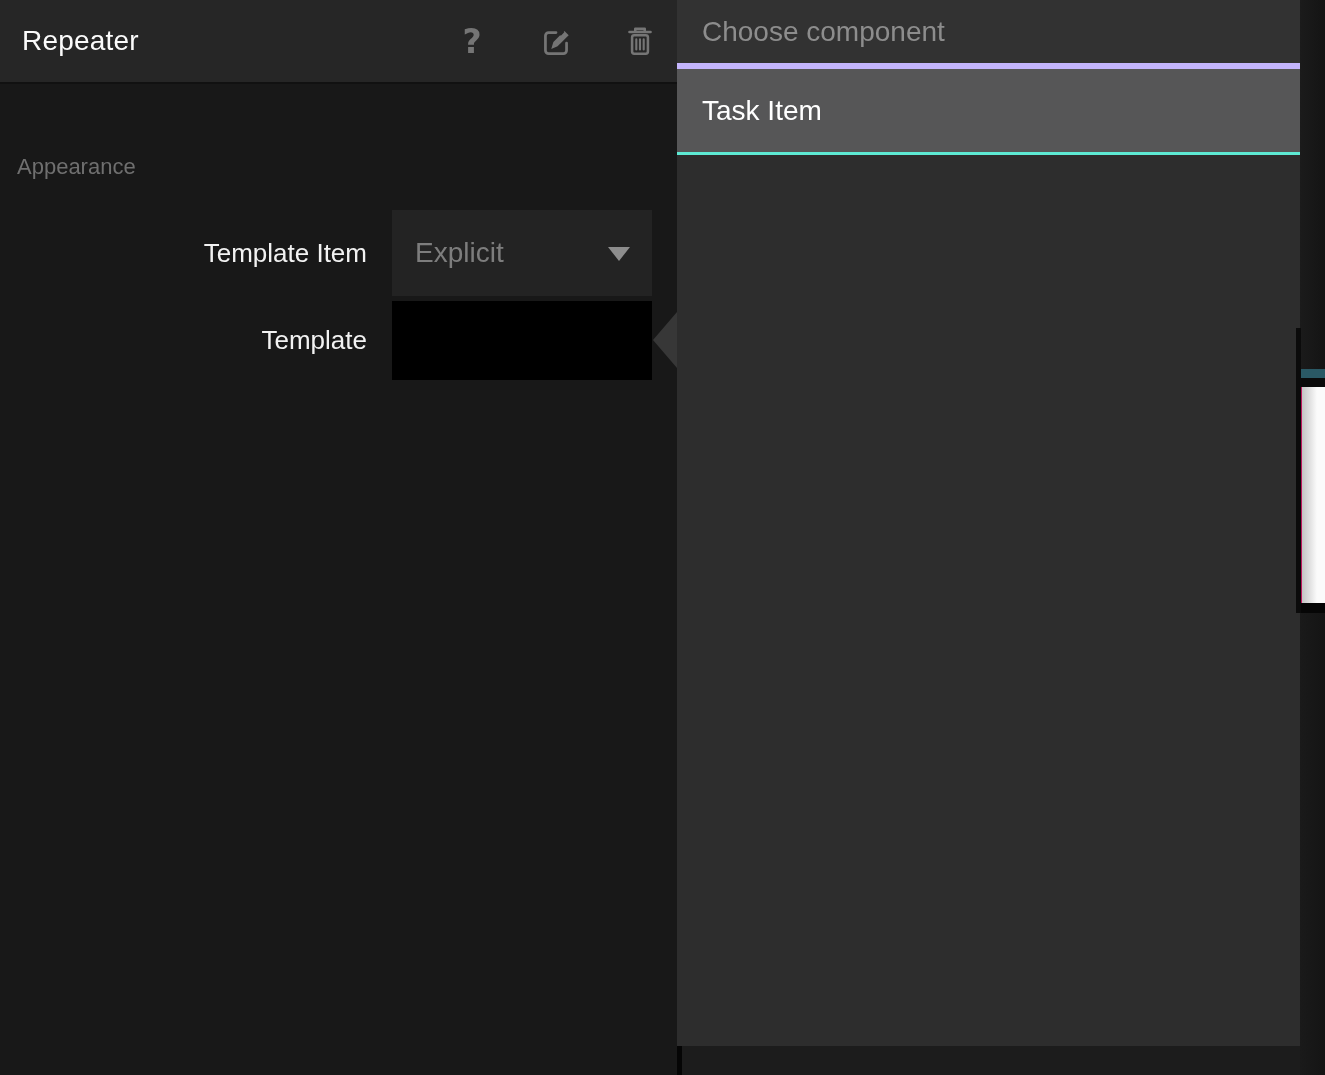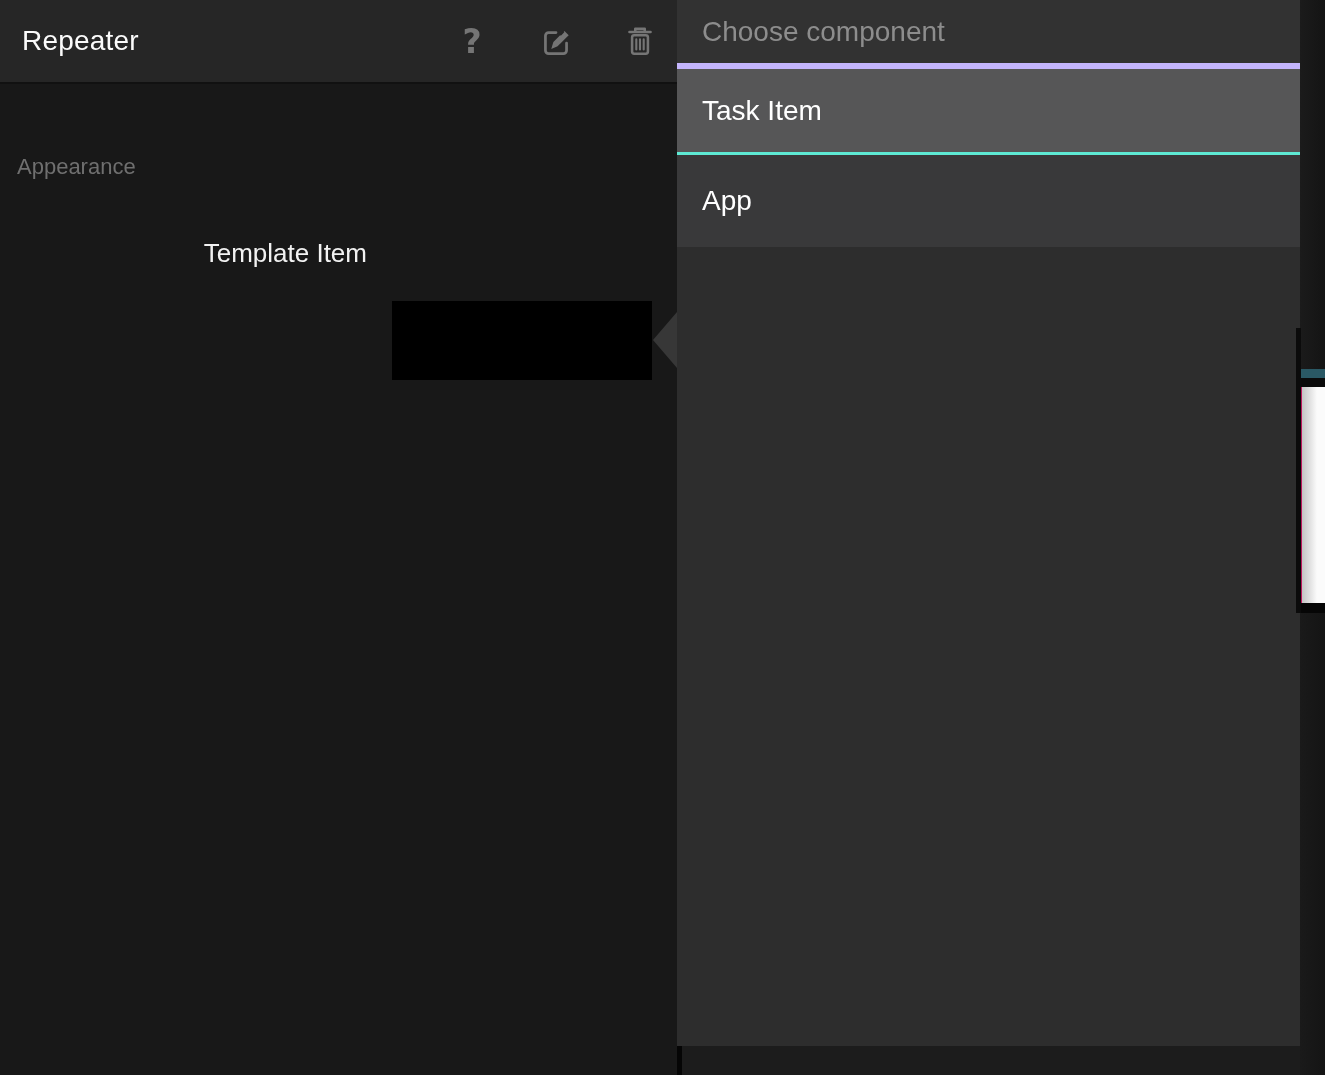--- a/index.html
+++ b/index.html
@@ -101,33 +101,35 @@
             <path d="M14.5 16.5 v9.5 M18 16.5 v9.5 M21.5 16.5 v9.5" stroke-width="2"></path>
           </svg>
         </span>
       </div>
     </header>
 
     <h2 class="section-title">Appearance</h2>
 
     <div class="field-label" id="label-template-type">Template Item</div>
 
+    <div class="dropdown">
+      <span class="value">Explicit</span>
+      <span class="caret"></span>
+    </div>
 
+    <div class="field-label" id="label-template">Template</div>
 
     <div class="swatch"></div>
   </section>
 
   <aside class="flyout">
     <span class="flyout-arrow"></span>
     <div class="flyout-header">Choose component</div>
     <div class="opt task">
       <span>Task Item</span>
-    </div>
-    <div class="opt app">
-      <span>App</span>
     </div>
   </aside>
 
   <div class="below-flyout"></div>
   <div class="below-flyout-line"></div>
 
   <div class="strip-top"></div>
   <div class="strip-teal"></div>
   <div class="strip-black-a"></div>
   <div class="strip-page"></div>

